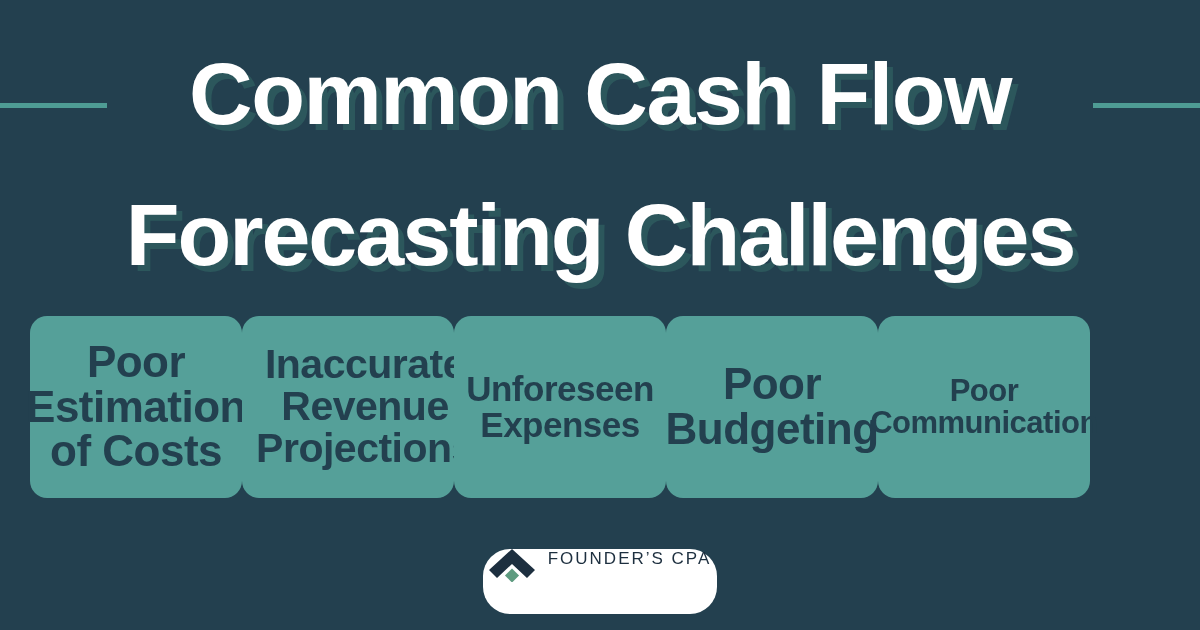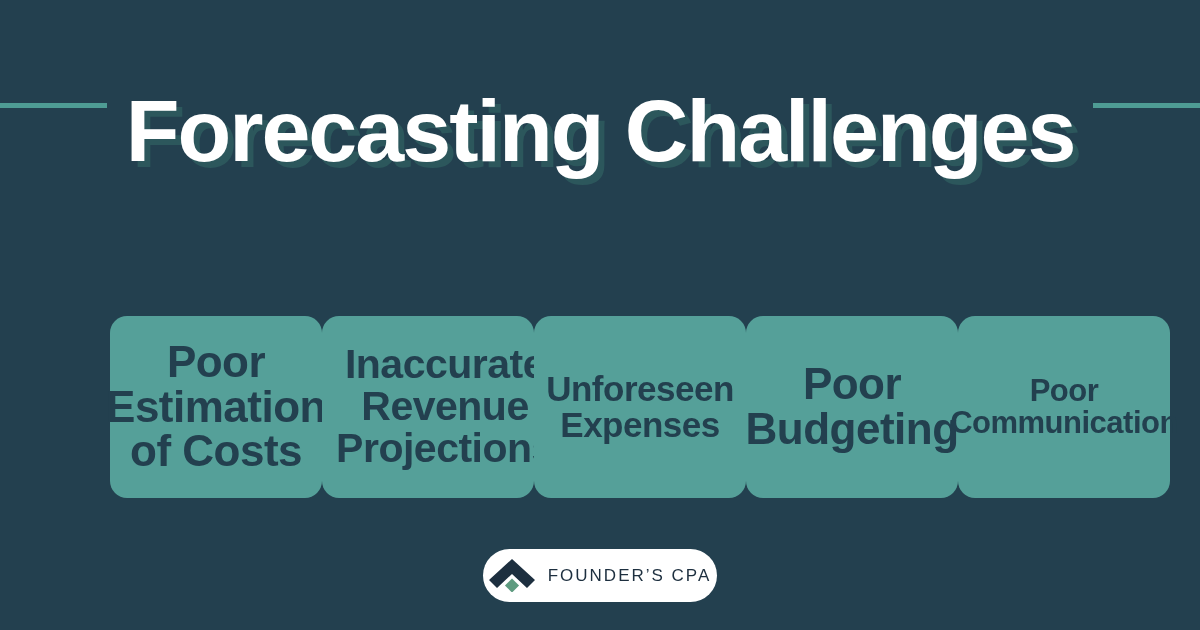--- a/index.html
+++ b/index.html
@@ -59,21 +59,21 @@
 
   
   .cards {
     position: absolute;
     top: 316px;
     left: 30px;
     width: 1140px;
     height: 182px;
     display: flex;
     flex-direction: row;
-    justify-content: flex-end;
+    justify-content: flex-start;
     align-items: stretch;
   }
   .card {
     position: relative;
     width: 212px;
     height: 182px;
     background: #55A099;
     border-radius: 17px;
     display: flex;
     align-items: center;
@@ -95,25 +95,24 @@
   .card-3 .card-label { font-size: 35px; }
   .card-4 .card-label { font-size: 44px; }
   .card-5 .card-label { font-size: 31px; }
 
   
   .logo-pill {
     position: absolute;
     left: 483px;
     top: 549px;
     width: 234px;
-    height: 53px;
+    height: 65px;
     background: #FFFFFF;
     border-radius: 27px;
     display: flex;
-    align-items: center;
     justify-content: center;
     gap: 13px;
   }
   .logo-mark {
     width: 46px;
     height: 33px;
     position: relative;
     flex: 0 0 auto;
   }
   .logo-mark svg { display: block; }
@@ -128,20 +127,21 @@
 </style>
 </head>
 <body>
 
 <div class="canvas">
 
   <div class="rule rule-left"></div>
   <div class="rule rule-right"></div>
 
   <div class="title-block">
+    <span class="title-line l1">Common Cash Flow</span>
     <span class="title-line l2">Forecasting Challenges</span>
   </div>
 
   <div class="cards">
 
     <div class="card card-1">
       <span class="card-label">Poor
 Estimation
 of Costs</span>
     </div>

